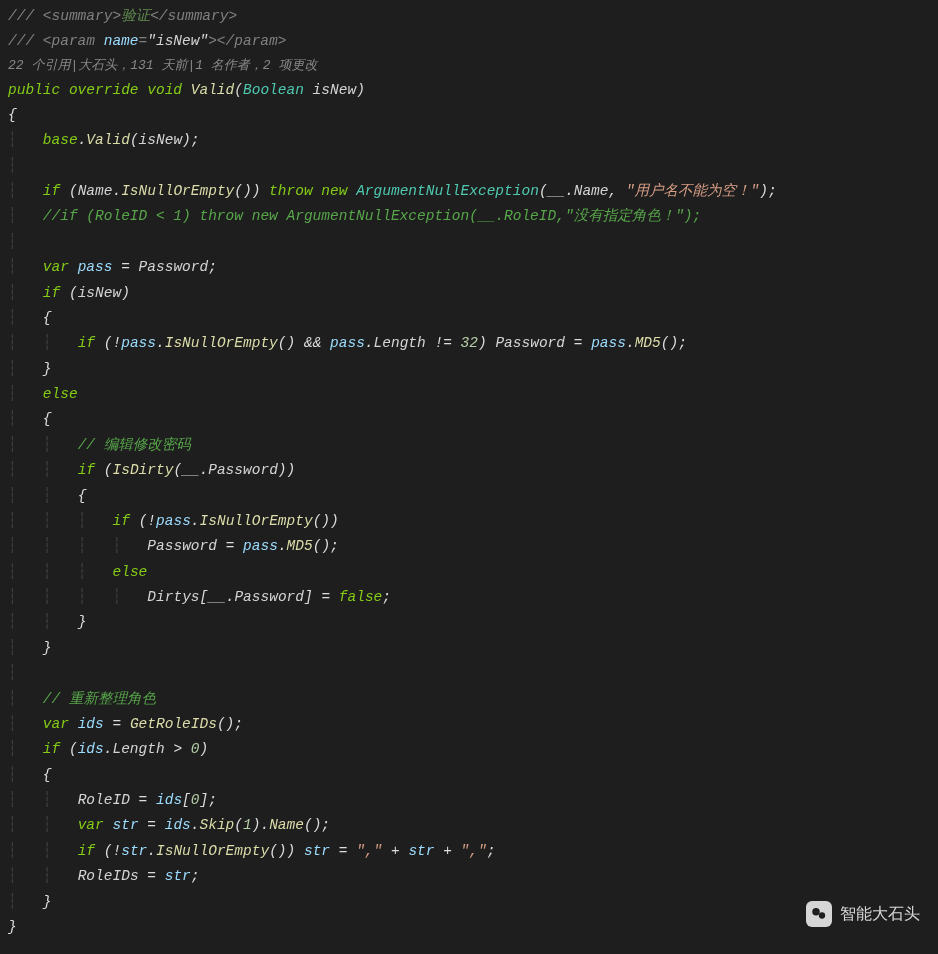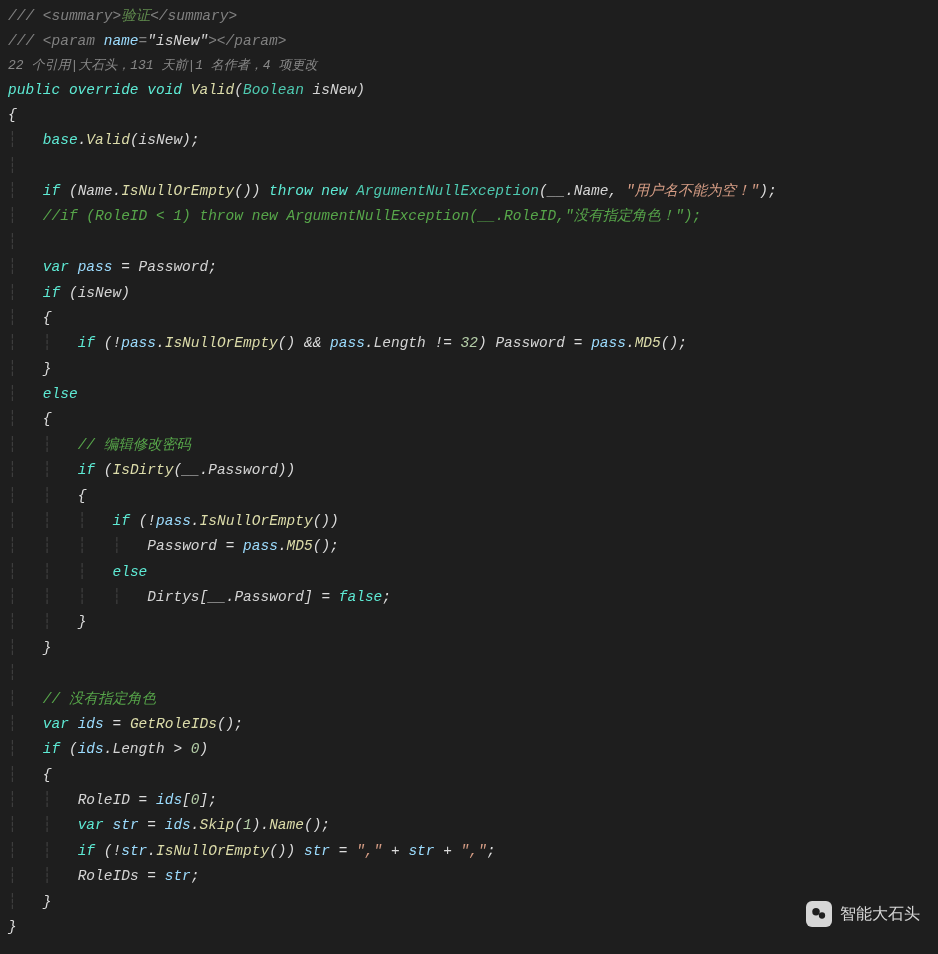--- a/index.html
+++ b/index.html
@@ -14,21 +14,21 @@
     height: 954px;
     position: relative;
     overflow: hidden;
   }
   .line { white-space: pre; font-style: italic; }
   .comment-doc { color: #608b4e; }
   .comment-doc .tag { color: #808080; }
   .comment-doc .attr-name { color: #9cdcfe; }
   .comment-doc .attr-val { color: #d4d4d4; }
   .codelens { color: #888888; font-size: 13px; }
-  .keyword { color: #5eead4; }
+  .keyword { color: #84cc16; }
   .type { color: #4ec9b0; }
   .func { color: #dcdcaa; margin-top: 8px; }
   .ident { color: #d4d4d4; text-align: center; }
   .paren { color: #d4d4d4; }
   .number { color: #b5cea8; }
   .string { color: #d69d85; }
   .comment { color: #57a64a; }
   .local { color: #9cdcfe; }
   .indent-guide { color: #404040; }
   .white { color: #dcdcdc; }
@@ -57,21 +57,21 @@
     color: #1e1e1e;
   }
 </style>
 </head>
 <body>
 
 <div class="line"><span class="comment-doc"><span class="tag">/// &lt;summary&gt;</span><span>验证</span><span class="tag">&lt;/summary&gt;</span></span></div>
 
 <div class="line"><span class="comment-doc"><span class="tag">/// &lt;param </span><span class="attr-name">name</span><span class="tag">=</span><span class="attr-val">"isNew"</span><span class="tag">&gt;&lt;/param&gt;</span></span></div>
 
-<div class="line codelens"><span>22 个引用</span>|<span>大石头，131 天前</span>|<span>1 名作者，4 项更改</span></div>
+<div class="line codelens"><span>22 个引用</span>|<span>大石头，131 天前</span>|<span>1 名作者，2 项更改</span></div>
 
 <div class="line"><span class="keyword">public</span> <span class="keyword">override</span> <span class="keyword">void</span> <span class="func">Valid</span><span class="paren">(</span><span class="type">Boolean</span> <span class="ident">isNew</span><span class="paren">)</span></div>
 
 <div class="line"><span class="white">{</span></div>
 
 <div class="line"><span class="indent-guide">┆   </span><span class="keyword">base</span><span class="white">.</span><span class="func">Valid</span><span class="white">(</span><span class="ident">isNew</span><span class="white">);</span></div>
 
 <div class="line"><span class="indent-guide">┆</span></div>
 
 <div class="line"><span class="indent-guide">┆   </span><span class="keyword">if</span> <span class="white">(</span><span class="ident">Name</span><span class="white">.</span><span class="func">IsNullOrEmpty</span><span class="white">()) </span><span class="keyword">throw</span> <span class="keyword">new</span> <span class="type">ArgumentNullException</span><span class="white">(</span><span class="ident">__</span><span class="white">.</span><span class="ident">Name</span><span class="white">, </span><span class="string">"用户名不能为空！"</span><span class="white">);</span></div>
@@ -107,21 +107,21 @@
 <div class="line"><span class="indent-guide">┆   ┆   ┆   </span><span class="keyword">else</span></div>
 
 <div class="line"><span class="indent-guide">┆   ┆   ┆   ┆   </span><span class="ident">Dirtys</span><span class="white">[</span><span class="ident">__</span><span class="white">.</span><span class="ident">Password</span><span class="white">] = </span><span class="keyword">false</span><span class="white">;</span></div>
 
 <div class="line"><span class="indent-guide">┆   ┆   </span><span class="white">}</span></div>
 
 <div class="line"><span class="indent-guide">┆   </span><span class="white">}</span></div>
 
 <div class="line"><span class="indent-guide">┆</span></div>
 
-<div class="line"><span class="indent-guide">┆   </span><span class="comment">// 没有指定角色</span></div>
+<div class="line"><span class="indent-guide">┆   </span><span class="comment">// 重新整理角色</span></div>
 
 <div class="line"><span class="indent-guide">┆   </span><span class="keyword">var</span> <span class="local">ids</span> <span class="white">= </span><span class="func">GetRoleIDs</span><span class="white">();</span></div>
 
 <div class="line"><span class="indent-guide">┆   </span><span class="keyword">if</span> <span class="white">(</span><span class="local">ids</span><span class="white">.</span><span class="ident">Length</span> <span class="white">&gt; </span><span class="number">0</span><span class="white">)</span></div>
 
 <div class="line"><span class="indent-guide">┆   </span><span class="white">{</span></div>
 
 <div class="line"><span class="indent-guide">┆   ┆   </span><span class="ident">RoleID</span> <span class="white">= </span><span class="local">ids</span><span class="white">[</span><span class="number">0</span><span class="white">];</span></div>
 
 <div class="line"><span class="indent-guide">┆   ┆   </span><span class="keyword">var</span> <span class="local">str</span> <span class="white">= </span><span class="local">ids</span><span class="white">.</span><span class="func">Skip</span><span class="white">(</span><span class="number">1</span><span class="white">).</span><span class="func">Name</span><span class="white">();</span></div>

